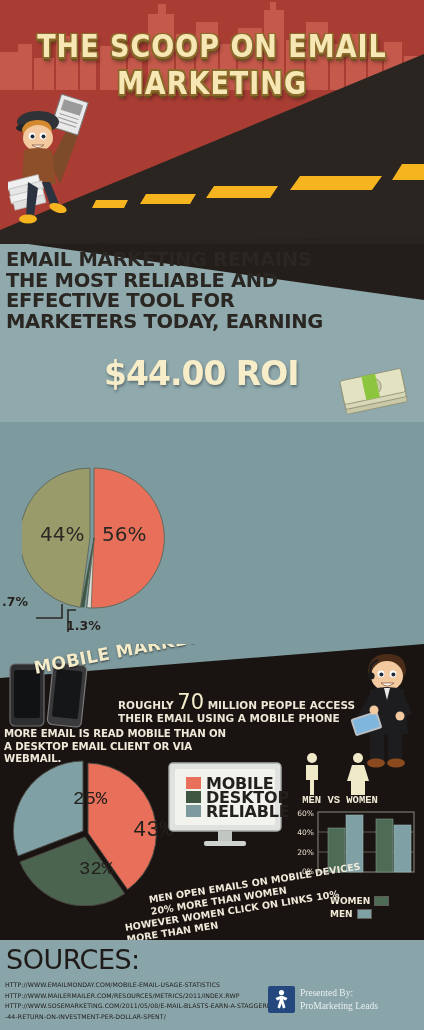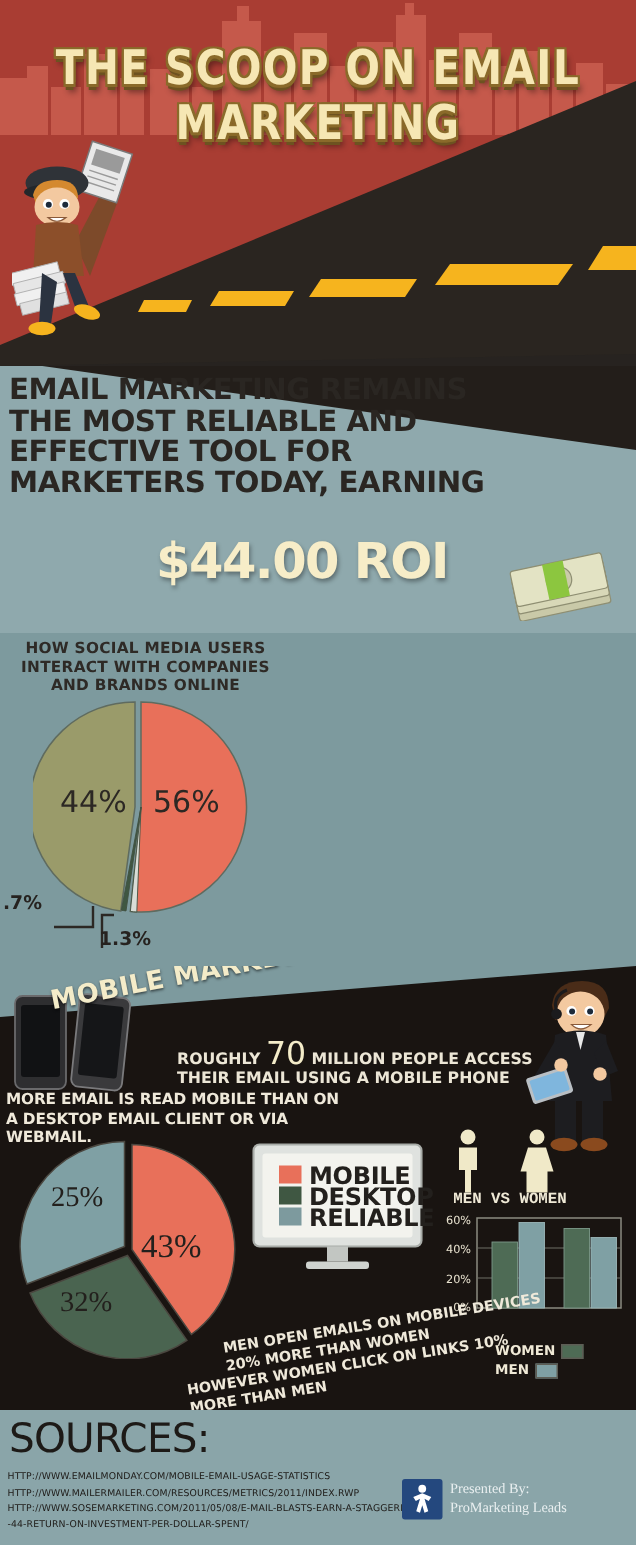--- a/index.html
+++ b/index.html
@@ -134,22 +134,22 @@
     font-family:"DejaVu Sans", sans-serif;
     font-size:10.2px; line-height:12.5px; color:#efe9da; font-weight:bold;
     letter-spacing:-.1px;
   }
   .phones { position:absolute; left:6px; top:18px; width:86px; height:72px; }
   .businessman { position:absolute; right:2px; top:4px; width:72px; height:120px; z-index:5; }
 
   .pie2-wrap { position:absolute; left:12px; top:116px; width:146px; height:146px; }
   .pie2-label {
     position:absolute;
-    font-family:Liberation Serif, serif;
-    font-size:19px; color:#23201d;
+    font-family:Liberation Mono, monospace;
+    font-size:19px; color:#23201d;margin-left:39px;
   }
 
   .monitor { position:absolute; left:168px; top:118px; width:114px; height:88px; }
   .legend2 { position:absolute; left:186px; top:132px; }
   .legend2 .row { display:flex; align-items:center; height:14px; }
   .legend2 .sw { width:15px; height:12px; }
   .legend2 .lb {
     margin-left:5px;
     font-family:"DejaVu Sans", sans-serif;
     font-size:16px; color:#23201d; font-weight:bold; letter-spacing:-.2px;
@@ -311,21 +311,20 @@
         <rect x="6" y="12" width="62" height="24" rx="2" fill="#e3e3c4" stroke="#8e8e72" stroke-width=".8"></rect>
         <circle cx="37" cy="24" r="8.5" fill="#cbcbaa" stroke="#8e8e72" stroke-width=".8"></circle>
         <circle cx="37" cy="24" r="5" fill="#a9a98c"></circle>
         <rect x="28" y="12" width="14" height="24" fill="#8cc63f"></rect>
       </g>
     </svg>
   </div>
 
   <div class="social">
 
-    <div class="pie-title">HOW SOCIAL MEDIA USERS INTERACT WITH COMPANIES AND BRANDS ONLINE</div>
 
     <div class="pie1-wrap">
       <svg viewBox="0 0 144 144">
 
         <path d="M72,72 L72,2 A70,70 0 1,1 64.9,141.6 Z" fill="#e8705a" stroke="#5f6b5f" stroke-width="1"></path>
 
         <g transform="translate(-4,0)">
           <path d="M72,72 L62.5,141.4 A70,70 0 0,1 72,2 Z" fill="#9a9b6a" stroke="#5f6b5f" stroke-width="1"></path>
         </g>
 

